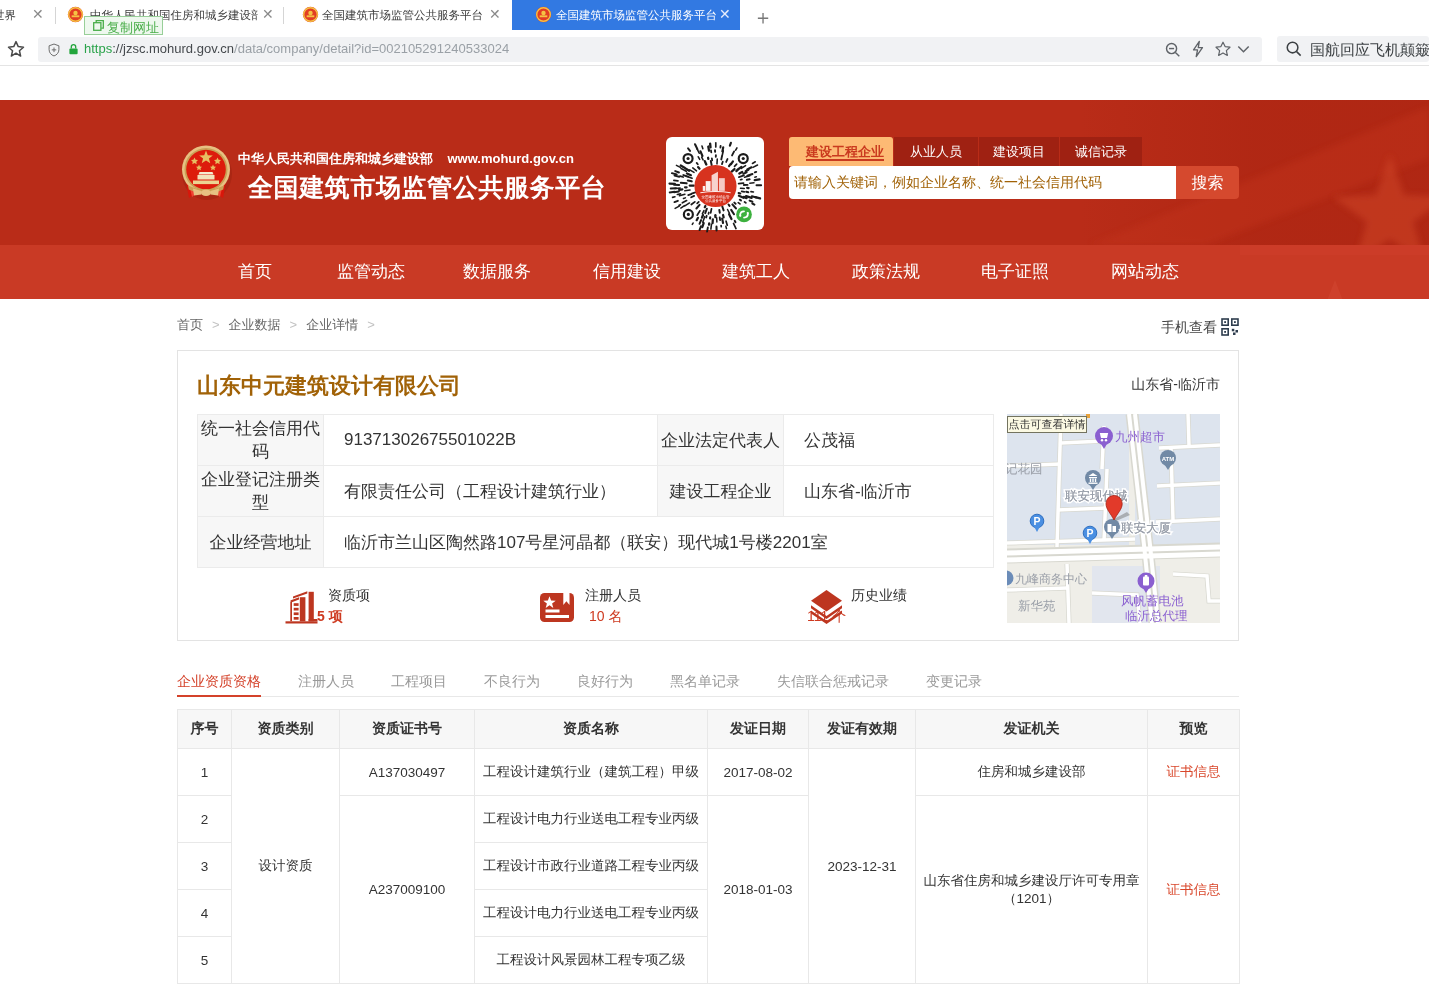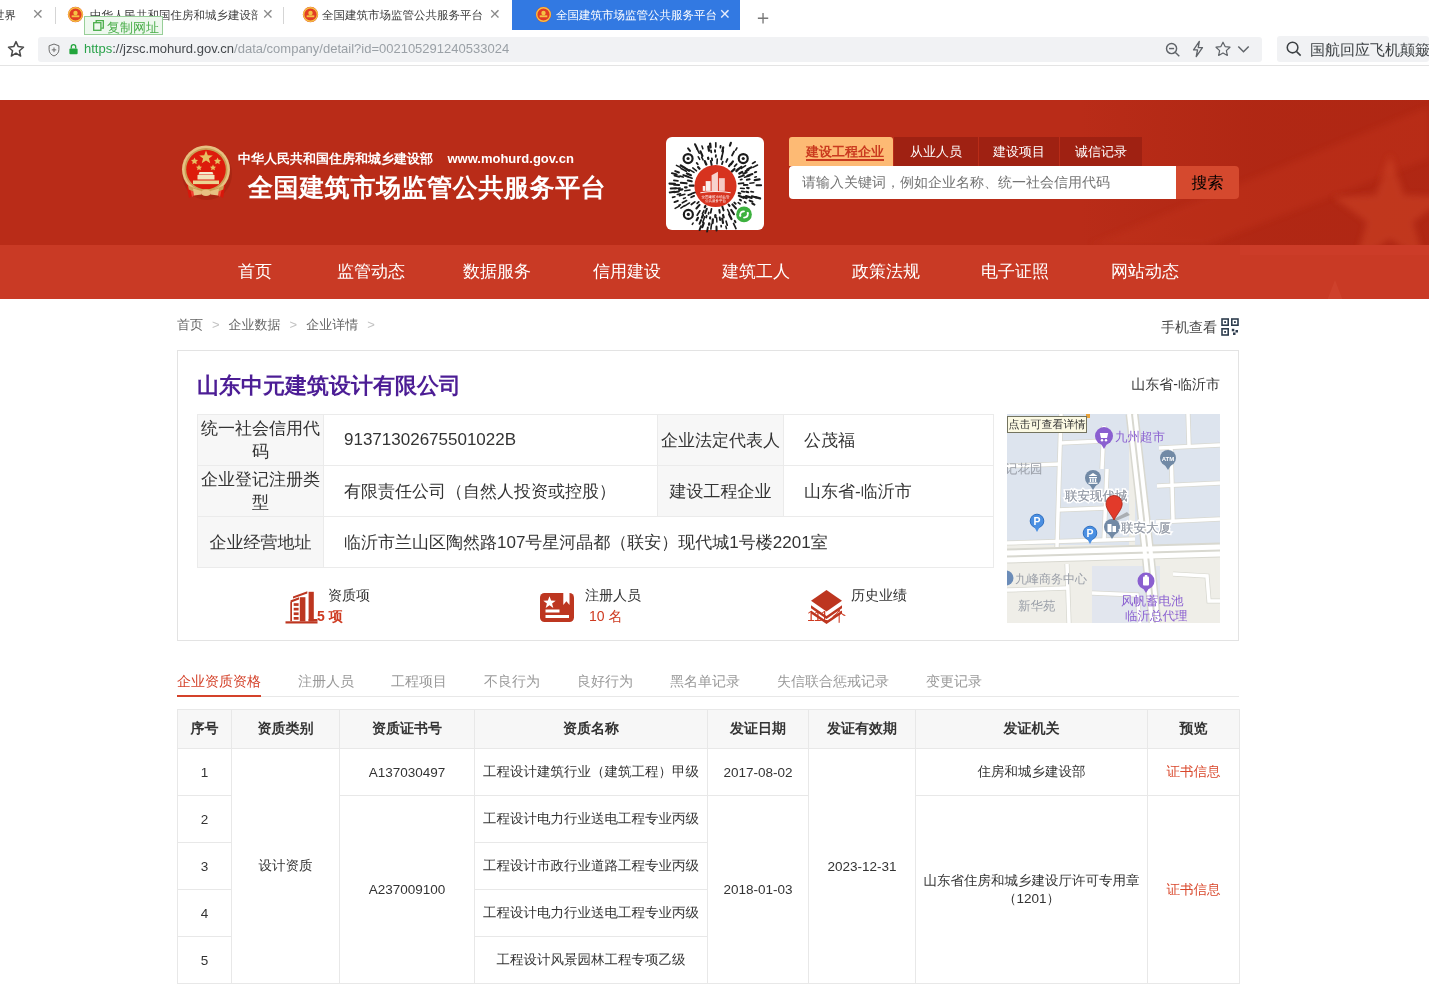--- a/index.html
+++ b/index.html
@@ -20,28 +20,28 @@
 #redhead { position:absolute; left:0; top:100px; width:1429px; height:145px; background:#b92c18; overflow:hidden; }
 #rednav { position:absolute; left:0; top:245px; width:1429px; height:54px; background:#c93a25; overflow:hidden; }
 .navitem { position:absolute; top:0; height:54px; line-height:54px; text-align:center; color:#fff; font-size:17px; }
 
 .sitetitle { color:#fff; font-weight:bold; }
 
 
 .stab { position:absolute; top:37px; height:29px; line-height:29px; text-align:center; font-size:13px; }
 .stab.dark { background:#9f2112; color:#fff; }
 .stab.active { background:#fdba74; color:#ca3a1f; font-weight:bold; border-radius:3px 3px 0 0;padding-left:8px; }
-#sinput { position:absolute; left:789px; top:66px; width:387px; height:33px; background:#fff; border-radius:4px 0 0 4px; line-height:33px; color:#737373; font-size:14px; padding-left:13px; }
-#sbtn { position:absolute; left:1176px; top:66px; width:63px; height:33px; background:#d5492e; border-radius:0 4px 4px 0; line-height:33px; color:#000000; font-size:16px; text-align:center; }
+#sinput { position:absolute; left:789px; top:66px; width:387px; height:33px; background:#fff; border-radius:4px 0 0 4px; line-height:33px; color:#a16207; font-size:14px; padding-left:5px; }
+#sbtn { position:absolute; left:1176px; top:66px; width:63px; height:33px; background:#d5492e; border-radius:0 4px 4px 0; line-height:33px; color:#ffffff; font-size:16px; text-align:center; }
 
 
 #bread { position:absolute; left:177px; top:316px; font-size:13px; color:#666; }
 #bread .sep { color:#c2c2c2; margin:0 9px; }
 #card { position:absolute; left:177px; top:350px; width:1062px; height:291px; border:1px solid #e3e3e3; background:#fff; }
-#cotitle { position:absolute; left:19px; top:20px; font-size:22px; font-weight:bold; color:#4c1d95; }
+#cotitle { position:absolute; left:19px; top:20px; font-size:22px; font-weight:bold; color:#a16207; }
 #coloc { position:absolute; right:18px; top:25px; font-size:14px; color:#333; }
 
 table.dt { border-collapse:collapse; position:absolute; left:19px; top:63px; }
 table.dt td { border:1px solid #ebebeb; font-size:17px; color:#333; height:51px; }
 table.dt td.lbl { background:#f7f7f7; text-align:center; width:126px; }
 table.dt td.val { padding-left:20px; }
 
 .stat { position:absolute; top:236px; }
 .stat .t1 { font-size:14px; color:#333; }
 .stat .t2 { font-size:14px; color:#ce3a20; margin-top:3px; }
@@ -418,21 +418,21 @@
   <table class="dt">
     <tbody>
         <tr>
       <td class="lbl">统一社会信用代码</td>
       <td class="val" style="width:334px;">91371302675501022B</td>
       <td class="lbl">企业法定代表人</td>
       <td class="val" style="width:210px;">公茂福</td>
     </tr>
     <tr>
       <td class="lbl">企业登记注册类型</td>
-      <td class="val">有限责任公司（自然人投资或控股）</td>
+      <td class="val">有限责任公司（工程设计建筑行业）</td>
       <td class="lbl">建设工程企业</td>
       <td class="val">山东省-临沂市</td>
     </tr>
     <tr>
       <td class="lbl">企业经营地址</td>
       <td class="val" colspan="3">临沂市兰山区陶然路107号星河晶都（联安）现代城1号楼2201室</td>
     </tr>
   </tbody>
     </table>
   <div class="stat" style="left:106px;">

